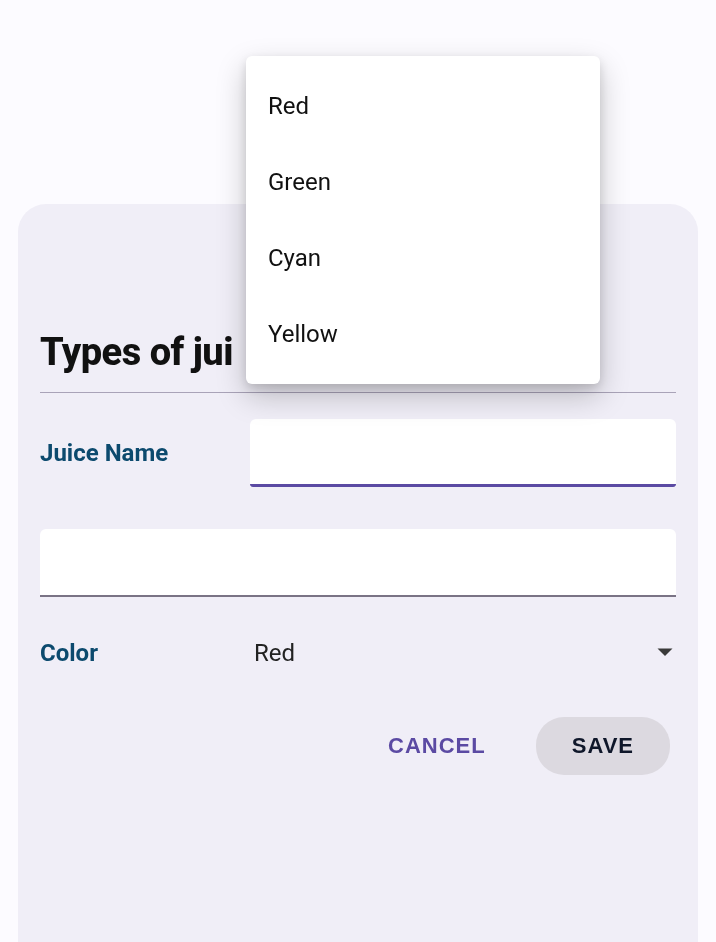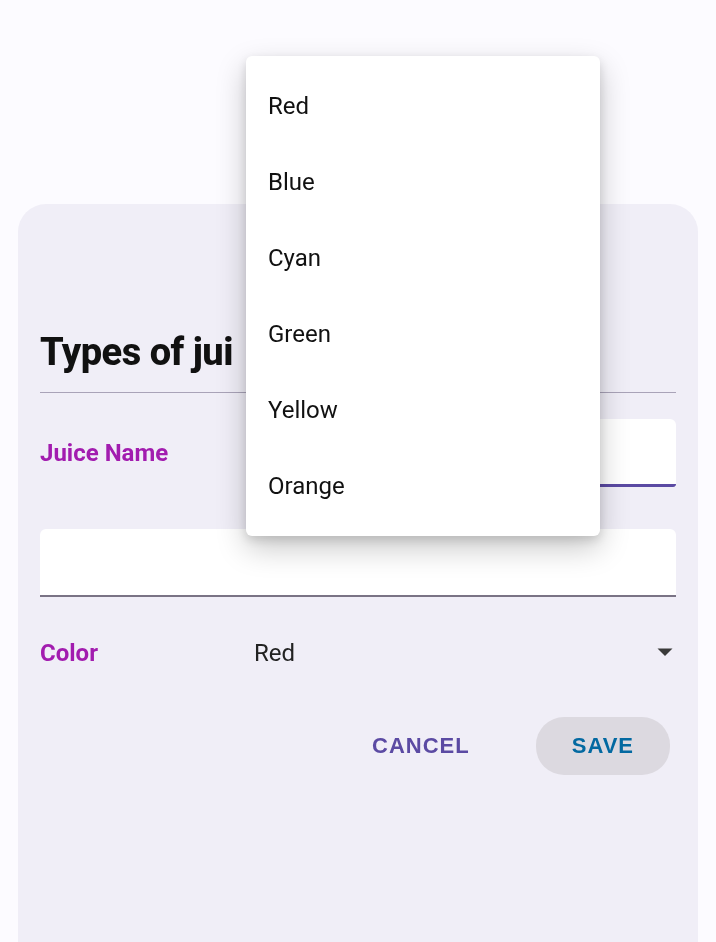--- a/index.html
+++ b/index.html
@@ -36,21 +36,21 @@
   }
   .row {
     display: flex;
     align-items: center;
     margin-bottom: 42px;
   }
   .row-label {
     width: 210px;
     font-size: 24px;
     font-weight: 700;
-    color: #a21caf;
+    color: #0c4a6e;
   }
   .field-wrap {
     flex: 1;
     position: relative;
   }
   .text-input {
     width: 100%;
     height: 68px;
     background: #fff;
     border: none;
@@ -93,40 +93,40 @@
   }
   .chevron svg { width: 18px; height: 12px; fill: #3a3a3a; }
   .stars {
     display: flex;
     gap: 22px;
   }
   .star svg { width: 68px; height: 68px; display: block; }
   .actions {
     display: flex;
     justify-content: flex-end;
-    gap: 56px;
+    gap: 40px;
     align-items: center;
     margin-top: 50px;
     padding-right: 6px;
   }
   .btn-text {
     font-size: 22px;
     font-weight: 700;
     letter-spacing: 1px;
     color: #5b4aa3;
     background: none;
     border: none;
     cursor: pointer;
     padding: 12px 10px;
   }
   .btn-pill {
     font-size: 22px;
     font-weight: 700;
     letter-spacing: 1px;
-    color: #0369a1;
+    color: #0f172a;
     background: #dcd9e0;
     border: none;
     border-radius: 28px;
     padding: 16px 36px;
     cursor: pointer;
   }
   
   .dropdown {
     position: absolute;
     left: 246px;
@@ -181,19 +181,17 @@
 
 
     <div class="actions">
       <button class="btn-text">CANCEL</button>
       <button class="btn-pill">SAVE</button>
     </div>
   </div>
 
   <div class="dropdown" id="dropdown">
       <div class="dropdown-item">Red</div>
-      <div class="dropdown-item">Blue</div>
+      <div class="dropdown-item">Green</div>
       <div class="dropdown-item">Cyan</div>
-      <div class="dropdown-item">Green</div>
       <div class="dropdown-item">Yellow</div>
-      <div class="dropdown-item">Orange</div>
     </div>
 </div>
 
 </body></html>

